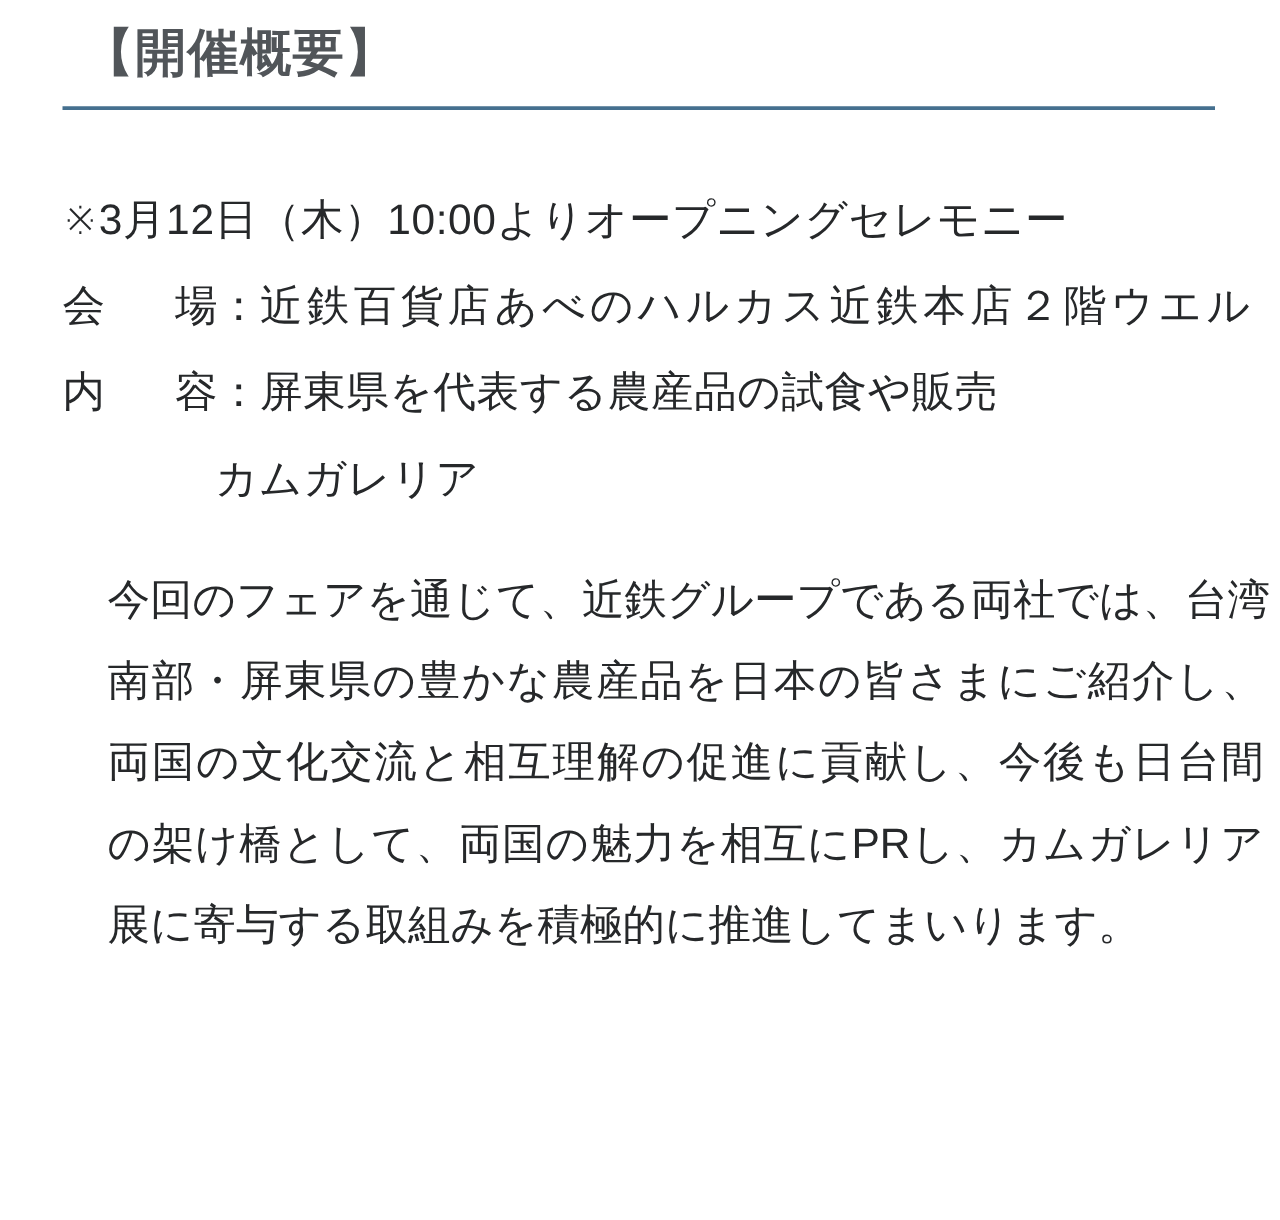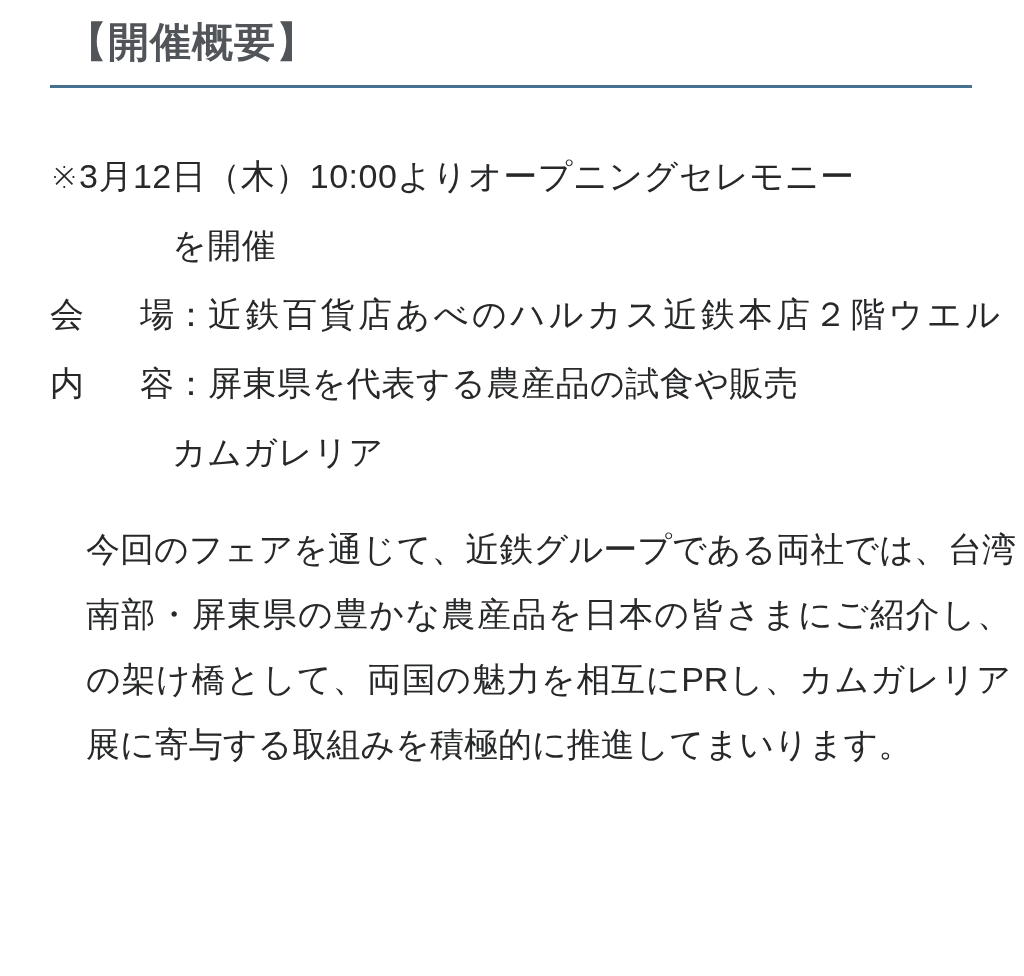--- a/index.html
+++ b/index.html
@@ -91,30 +91,30 @@
   <h2 class="title">【開催概要】</h2>
 
   <div class="rule"></div>
 
   <div class="overview">
 
 
 
     <div class="line"><span class="value indent-note">※3月12日（木）10:00よりオープニングセレモニー</span></div>
 
-    <div class="line"><span class="value indent-wrap">を開催</span></div>
 
     <div class="line"><span class="label">会場</span><span class="colon">：</span><span class="value stretch">近鉄百貨店あべのハルカス近鉄本店２階ウエル</span></div>
 
     <div class="line"><span class="label">内容</span><span class="colon">：</span><span class="value">屏東県を代表する農産品の試食や販売</span></div>
 
     <div class="line"><span class="value indent-wrap">カムガレリア</span></div>
 
   </div>
 
   <div class="body-par">
     <div class="par-line">今回のフェアを通じて、近鉄グループである両社では、台湾</div>
     <div class="par-line">南部・屏東県の豊かな農産品を日本の皆さまにご紹介し、</div>
+    <div class="par-line">両国の文化交流と相互理解の促進に貢献し、今後も日台間</div>
     <div class="par-line">の架け橋として、両国の魅力を相互にPRし、カムガレリア</div>
     <div class="par-line last">展に寄与する取組みを積極的に推進してまいります。</div>
   </div>
 
 </div>
 
 </body></html>

